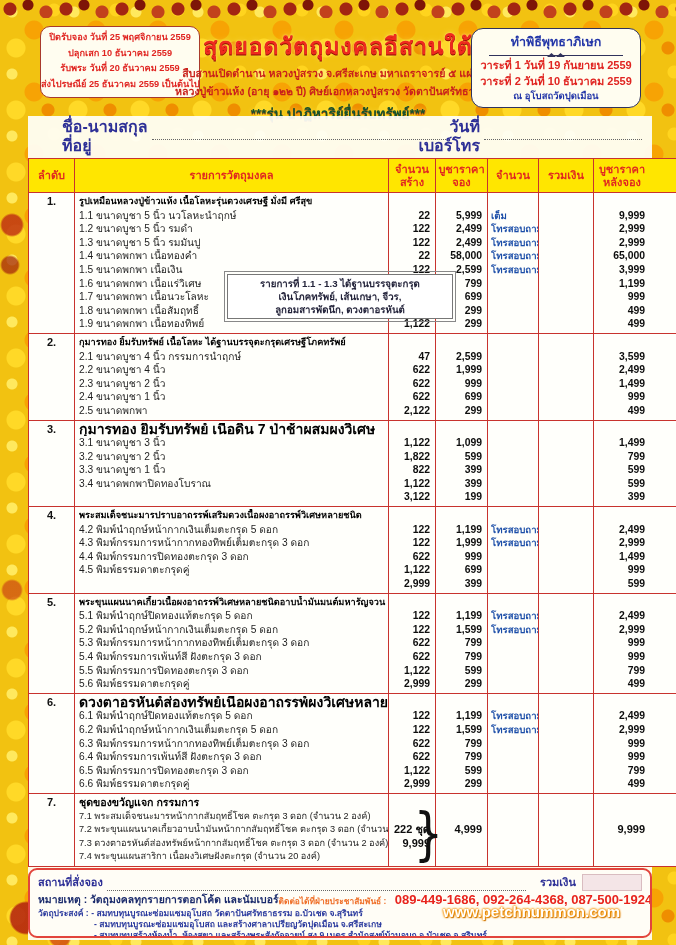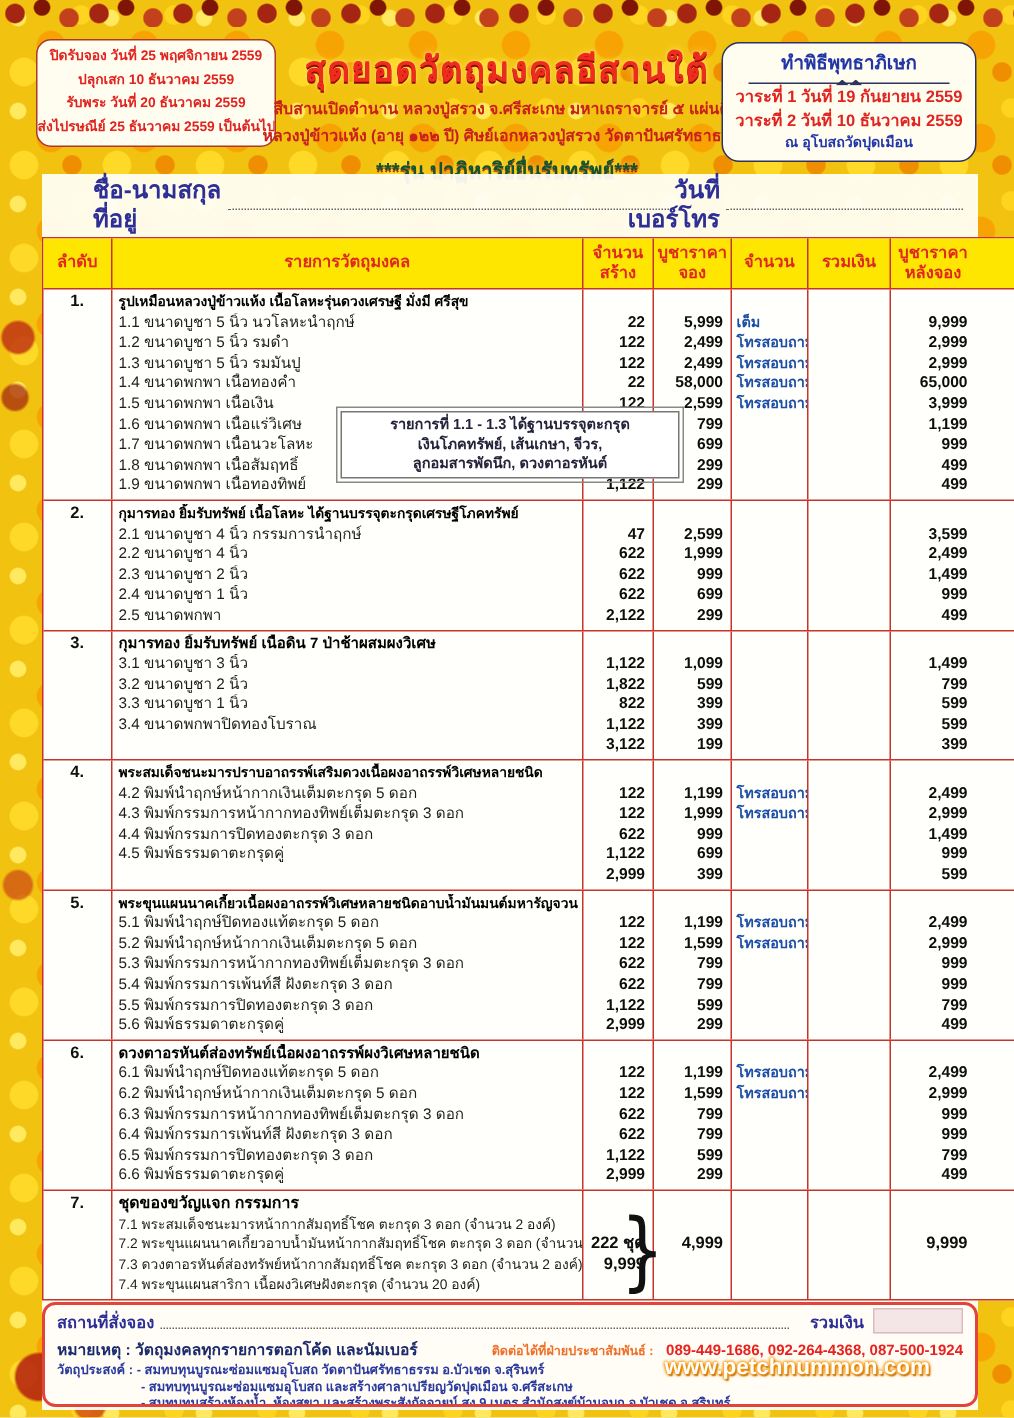--- a/index.html
+++ b/index.html
@@ -36,25 +36,25 @@
       radial-gradient(circle at 26px 918px, rgba(178,30,14,.85) 15px, rgba(178,30,14,0) 17px),
       radial-gradient(circle at 60px 936px, rgba(205,55,20,.7) 10px, rgba(205,55,20,0) 12px);
   }
   :root{
     --bred:#c8332e; --red:#e02420; --dred:#c01a14; --blue:#1c4ea8; --indigo:#2d2f96;
   }
   .hdr-box{
     position:absolute; z-index:2; background:#fffdf0; text-align:center; overflow:hidden;
   }
   .box-left{
-    left:24px; top:26px; width:160px; height:72px; border:1.5px solid #a8392c; border-radius:10px;
+    left:40px; top:26px; width:160px; height:72px; border:1.5px solid #a8392c; border-radius:10px;
     color:var(--red); font-size:9.2px; font-weight:700; line-height:15.5px; padding-top:3px; white-space:nowrap;
   }
   .box-right{
-    right:25px; top:28px; width:170px; height:80px; border:1.5px solid #30335c; border-radius:12px;
+    right:35px; top:28px; width:170px; height:80px; border:1.5px solid #30335c; border-radius:12px;
     padding-top:3px; white-space:nowrap;
   }
   .rb-title{ color:#2336a8; font-weight:800; font-size:12.5px; }
   .rb-div{ width:80%; margin:1px auto 2px; border-bottom:1.5px solid #30335c; height:3px; position:relative;}
   .rb-div:after{ content:""; position:absolute; left:50%; top:0; width:18px; height:4px; margin-left:-9px;
     background:#30335c; clip-path:polygon(0 100%,25% 0,50% 100%,75% 0,100% 100%); }
   .rb-line{ color:var(--red); font-weight:800; font-size:11px; line-height:15.5px; }
   .rb-venue{ color:#2336a8; font-weight:700; font-size:9.5px; line-height:13px; }
   .title-block{ position:absolute; z-index:2; left:175px; width:326px; top:28px; text-align:center; }
   .main-title{
@@ -78,46 +78,46 @@
   .thead,.sec{ display:grid; grid-template-columns:45px 314px 47px 52px 51px 55px 57px; }
   .thead{ background:#ffe600; }
   .hcell{ height:33px; display:flex; flex-direction:column; justify-content:center; align-items:center;
     color:#e02820; font-weight:800; font-size:11px; line-height:12.5px; white-space:nowrap; overflow:hidden;}
   .hcell+.hcell, .cell+.cell{ border-left:1px solid var(--bred); }
   .sec{ border-top:1px solid var(--bred); }
   .cell{ padding:2px 0 2px; overflow:visible; position:relative; }
   .line{ height:13.6px; line-height:13.6px; white-space:nowrap; overflow:hidden; }
   .secno{ text-align:center; font-weight:800; font-size:11px; color:#111; }
   .sectitle{ font-weight:800; font-size:10.6px; color:#000; padding-left:4px; }
-  .sectitle.sm{ font-size:10px; } .sectitle.xs{ font-size:9.2px; }
+  .sectitle.sm{ font-size:14px; } .sectitle.xs{ font-size:9.2px; }
   .desc{ font-size:10.2px; color:#1d1d1d; padding-left:4px; }
   .desc.sm{ font-size:9.2px; }
   .num{ text-align:right; padding-right:5px; font-weight:700; font-size:10.4px; color:#0d0d0d; }
   .num.grp{ font-size:11px; font-weight:800; }
   .qnote{ color:var(--blue); font-weight:700; font-size:9.6px; padding-left:3px; }
   .notebox{
     position:absolute; left:152px; top:81px; width:226px; background:#fff; text-align:center;
     border:1px solid #777; outline:1px solid #888; outline-offset:2px; padding:2px 0; z-index:3;
   }
   .noteline{ font-size:9.7px; font-weight:700; color:#23233a; line-height:13px; white-space:nowrap; }
   .brace{ position:absolute; right:-8px; top:16px; font-size:46px; font-weight:500; color:#111;
     transform:scaleY(1.25); z-index:4; line-height:46px; font-family:"DejaVu Sans",sans-serif;}
   
   .fbox{
     position:absolute; left:0px; top:752px; width:624px; height:70px;
     border:2px solid #e2443c; border-radius:9px; background:#fffdf6; padding:2px 8px 0 8px; overflow:hidden;
   }
-  .frow1{ display:flex; height:19px; white-space:nowrap; }
+  .frow1{ display:flex; align-items:flex-end; height:19px; white-space:nowrap; }
   .fl{ color:var(--indigo); font-weight:700; font-size:11px; }
   .total-lbl{ color:var(--indigo); font-weight:800; font-size:11px; margin:0 6px 0 10px; }
   .total-box{ width:60px; height:17px; background:#f4e5e7; border:1px solid #d9bcc0; }
   .frow2{ display:flex; justify-content:space-between; align-items:flex-end; height:17px; white-space:nowrap; }
   .note-txt{ color:#1a2a6b; font-weight:800; font-size:10.4px; }
   .contact-lbl{ color:#ef6f28; font-weight:800; font-size:8.4px; margin-right:4px; }
-  .phones{ color:#e8231d; font-weight:800; font-size:10px; }
+  .phones{ color:#e8231d; font-weight:800; font-size:13px; }
   .purpose{ color:#2b3a9e; font-size:8.6px; font-weight:600; line-height:10.8px; white-space:nowrap; }
   .purpose .plabel{ font-weight:800; }
   .website{ position:absolute; right:30px; bottom:16px; color:#fff; font-weight:800; font-size:15px;
     text-shadow:0 0 2px #f59300,0 0 2px #f59300,0 0 3px #f59300,1px 1px 1px #b35f00;margin-top:20px; }
 </style>
 </head>
 <body>
 
 <div class="band-top"></div>
 <div class="spots"></div>

